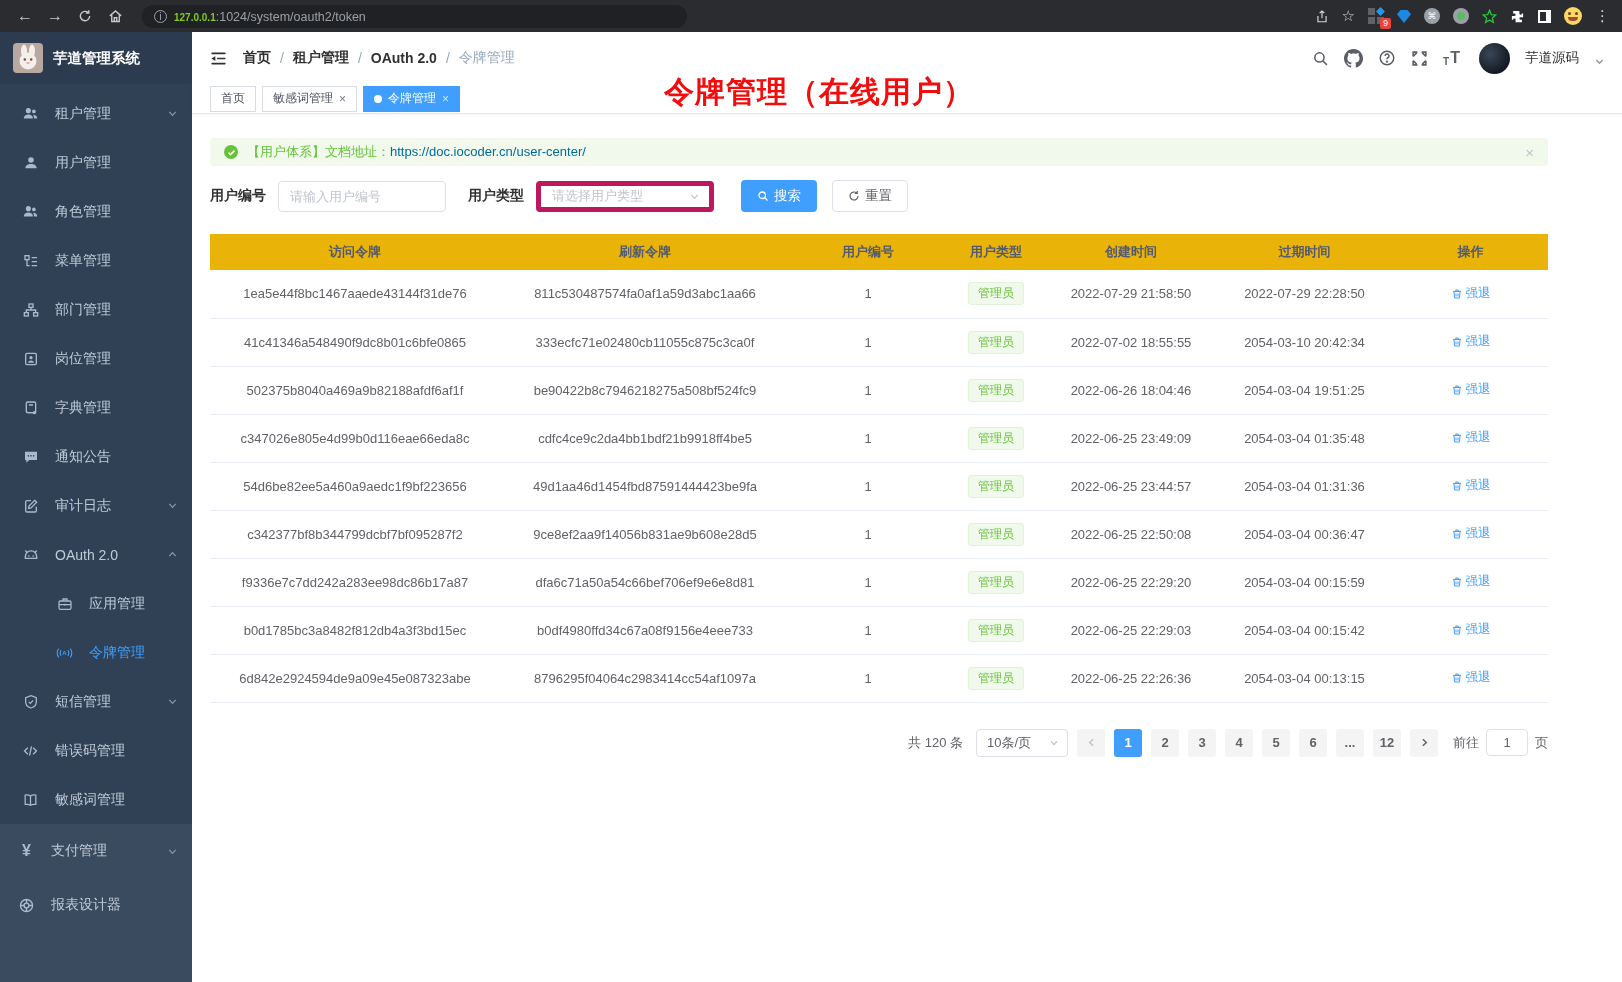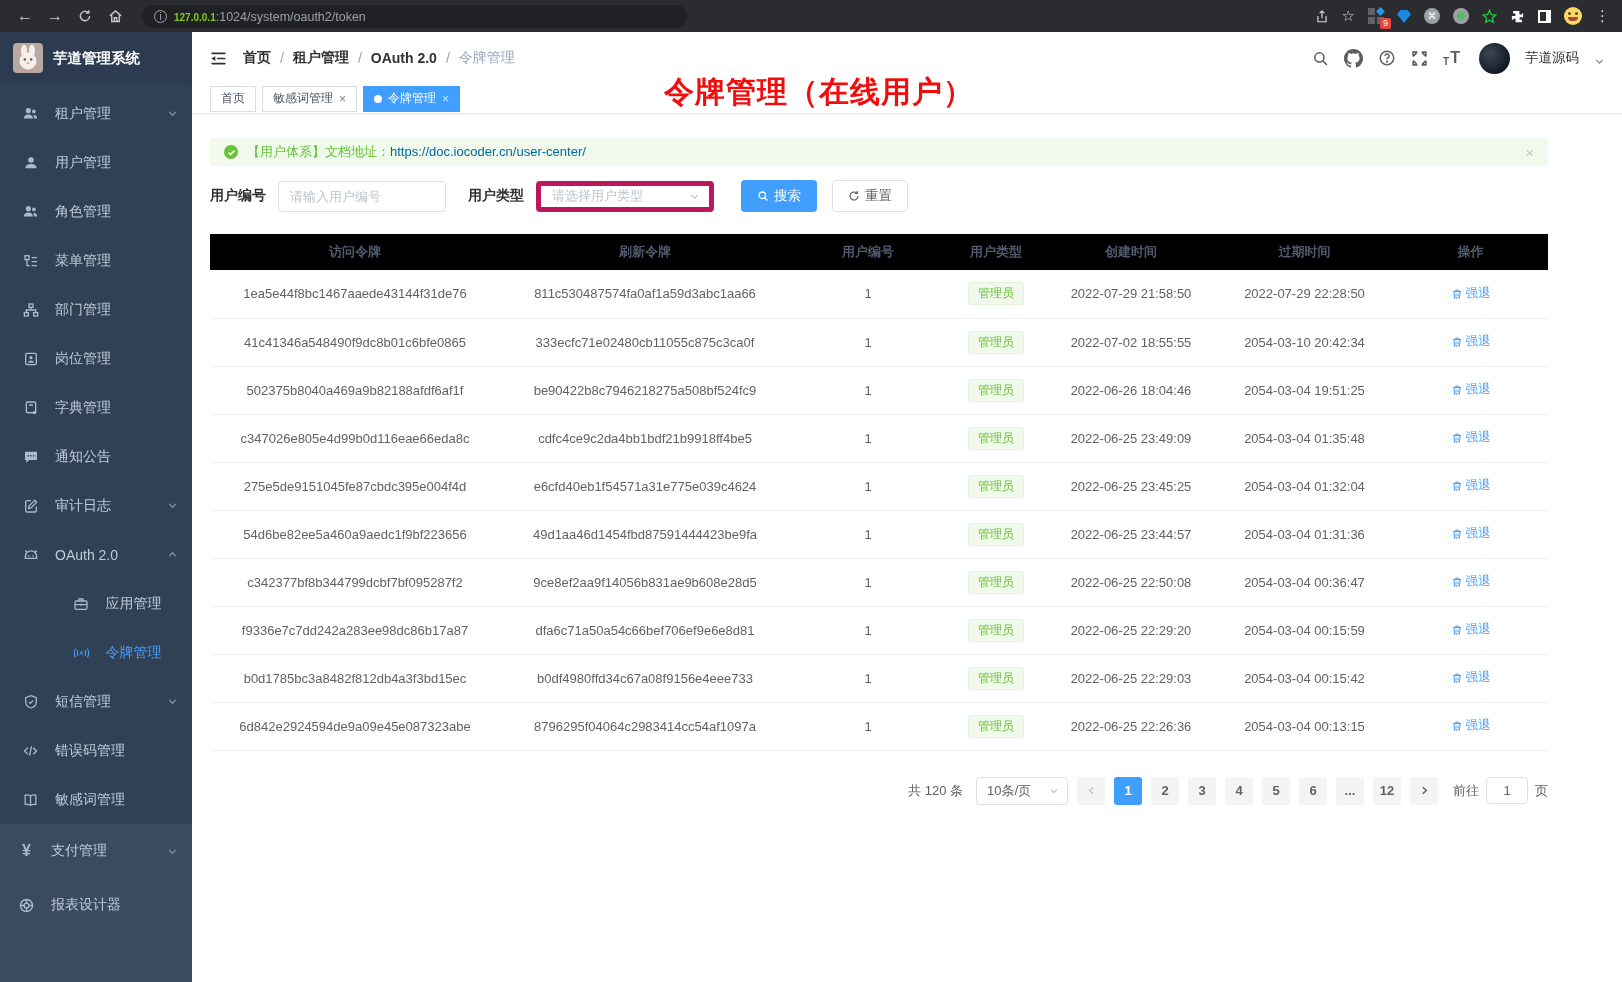--- a/index.html
+++ b/index.html
@@ -25,21 +25,21 @@
   .emoji-av::before { content:""; position:absolute; left:4px; top:5px; width:3px; height:3px; border-radius:50%; background:#5f4b17; box-shadow:7px 0 0 #5f4b17; }
   .emoji-av::after { content:""; position:absolute; left:4px; top:10px; width:10px; height:4px; border-radius:0 0 6px 6px; background:#a34b3c; }
 
   
   .app { display:flex; height:950px; }
   .sidebar { width:192px; background:#304156; display:flex; flex-direction:column; flex-shrink:0; }
   .logo { height:52px; background:#2d3b50; display:flex; align-items:center; padding-left:13px; gap:10px; }
   .logo-title { color:#fff; font-size:14.5px; font-weight:700; }
   .menu-item { height:49px; display:flex; align-items:center; padding:0 14px 0 21px; color:#bfcbd9; font-size:14px; cursor:pointer; }
   .menu-item .mi-icon { width:19px; margin-right:15px; display:flex; justify-content:center; align-items:center; color:#aab9cb; font-size:15px; }
-  .menu-item.sub { padding-left:55px;justify-content:center; }
+  .menu-item.sub { padding-left:55px; }
   .menu-item.active, .menu-item.active .mi-icon { color:#409eff; }
   .mi-arrow { margin-left:auto; color:#8795a8; display:flex; }
   .mi-arrow.up { transform:rotate(180deg); }
   .sect2 { background:#3a4a5f; flex:1; }
   .sect2 .menu-item { height:54px; padding-left:17px; }
 
   
   .main { flex:1; background:#fff; display:flex; flex-direction:column; position:relative; }
   .topbar { height:52px; display:flex; align-items:center; padding:0 17px; }
   .fold { color:#303133; margin-right:15px; display:flex; cursor:pointer; }
@@ -72,21 +72,21 @@
   .filters { display:flex; align-items:center; margin-top:14px; height:32px; font-size:14px; }
   .flabel { font-weight:700; color:#303133; margin-right:12px; }
   .finput { width:168px; height:31px; border:1px solid #dcdfe6; border-radius:4px; padding:0 11px; font-size:13px; color:#606266; outline:none; margin-right:22px; }
   .finput::placeholder { color:#bfc4cc; }
   .fselect { width:178px; height:31px; border:5px solid #be185d; border-radius:4px; padding:0 9px 0 11px; display:flex; align-items:center; justify-content:space-between; color:#c0c4cc; font-size:13px; cursor:pointer; margin-right:27px; }
   .btn { height:32px; border-radius:4px; display:inline-flex; align-items:center; gap:5px; font-size:13.5px; padding:0 15px; cursor:pointer; border:1px solid transparent; }
   .btn-search { background:#409eff; color:#fff; margin-right:15px; }
   .btn-reset { background:#fff; border-color:#dcdfe6; color:#606266; }
 
   table { margin-top:22px; border-collapse:collapse; table-layout:fixed; width:1338px; font-size:13px; color:#606266; }
-  th { background:#000000; height:36px; font-weight:700; color:#515a6e; text-align:center; font-size:13px; }
+  th { background:#eab308; height:36px; font-weight:700; color:#515a6e; text-align:center; font-size:13px; }
   td { height:48px; text-align:center; border-bottom:1px solid #ebeef5; overflow:hidden; white-space:nowrap; }
   .badge { display:inline-block; padding:2px 9px; background:#f0f9eb; border:1px solid #e1f3d8; color:#67c23a; border-radius:3px; font-size:12px; line-height:17px; }
   .op { color:#409eff; display:inline-flex; align-items:center; gap:3px; font-size:12.5px; cursor:pointer; }
 
   .pagination { margin-top:26px; display:flex; align-items:center; justify-content:flex-end; gap:9px; font-size:13px; color:#606266; }
   .ptotal { margin-right:4px; }
   .psel { width:92px; height:28px; border:1px solid #dcdfe6; border-radius:4px; display:flex; align-items:center; justify-content:space-between; padding:0 8px 0 10px; color:#606266; cursor:pointer; background:#fff; }
   .pbtn { min-width:28px; height:28px; background:#f4f4f5; border-radius:3px; display:flex; align-items:center; justify-content:center; color:#606266; cursor:pointer; padding:0 4px; font-weight:600; }
   .pbtn.active { background:#409eff; color:#fff; }
   .pbtn.prev { color:#c0c4cc; }
@@ -538,31 +538,20 @@
               <td>cdfc4ce9c2da4bb1bdf21b9918ff4be5</td>
               <td>1</td>
               <td><span class="badge">管理员</span></td>
               <td>2022-06-25 23:49:09</td>
               <td>2054-03-04 01:35:48</td>
               <td><span class="op"><svg width="12" height="12" viewBox="0 0 24 24" fill="none" stroke="currentColor" stroke-width="2">
                     <path d="M4 7h16M9.5 7V4h5v3M6 7l1 13h10l1-13M10 11v6M14 11v6"></path>
                   </svg>强退</span></td>
             </tr>
             <tr>
-              <td>275e5de9151045fe87cbdc395e004f4d</td>
-              <td>e6cfd40eb1f54571a31e775e039c4624</td>
-              <td>1</td>
-              <td><span class="badge">管理员</span></td>
-              <td>2022-06-25 23:45:25</td>
-              <td>2054-03-04 01:32:04</td>
-              <td><span class="op"><svg width="12" height="12" viewBox="0 0 24 24" fill="none" stroke="currentColor" stroke-width="2">
-                    <path d="M4 7h16M9.5 7V4h5v3M6 7l1 13h10l1-13M10 11v6M14 11v6"></path>
-                  </svg>强退</span></td>
-            </tr>
-            <tr>
               <td>54d6be82ee5a460a9aedc1f9bf223656</td>
               <td>49d1aa46d1454fbd87591444423be9fa</td>
               <td>1</td>
               <td><span class="badge">管理员</span></td>
               <td>2022-06-25 23:44:57</td>
               <td>2054-03-04 01:31:36</td>
               <td><span class="op"><svg width="12" height="12" viewBox="0 0 24 24" fill="none" stroke="currentColor" stroke-width="2">
                     <path d="M4 7h16M9.5 7V4h5v3M6 7l1 13h10l1-13M10 11v6M14 11v6"></path>
                   </svg>强退</span></td>
             </tr>

